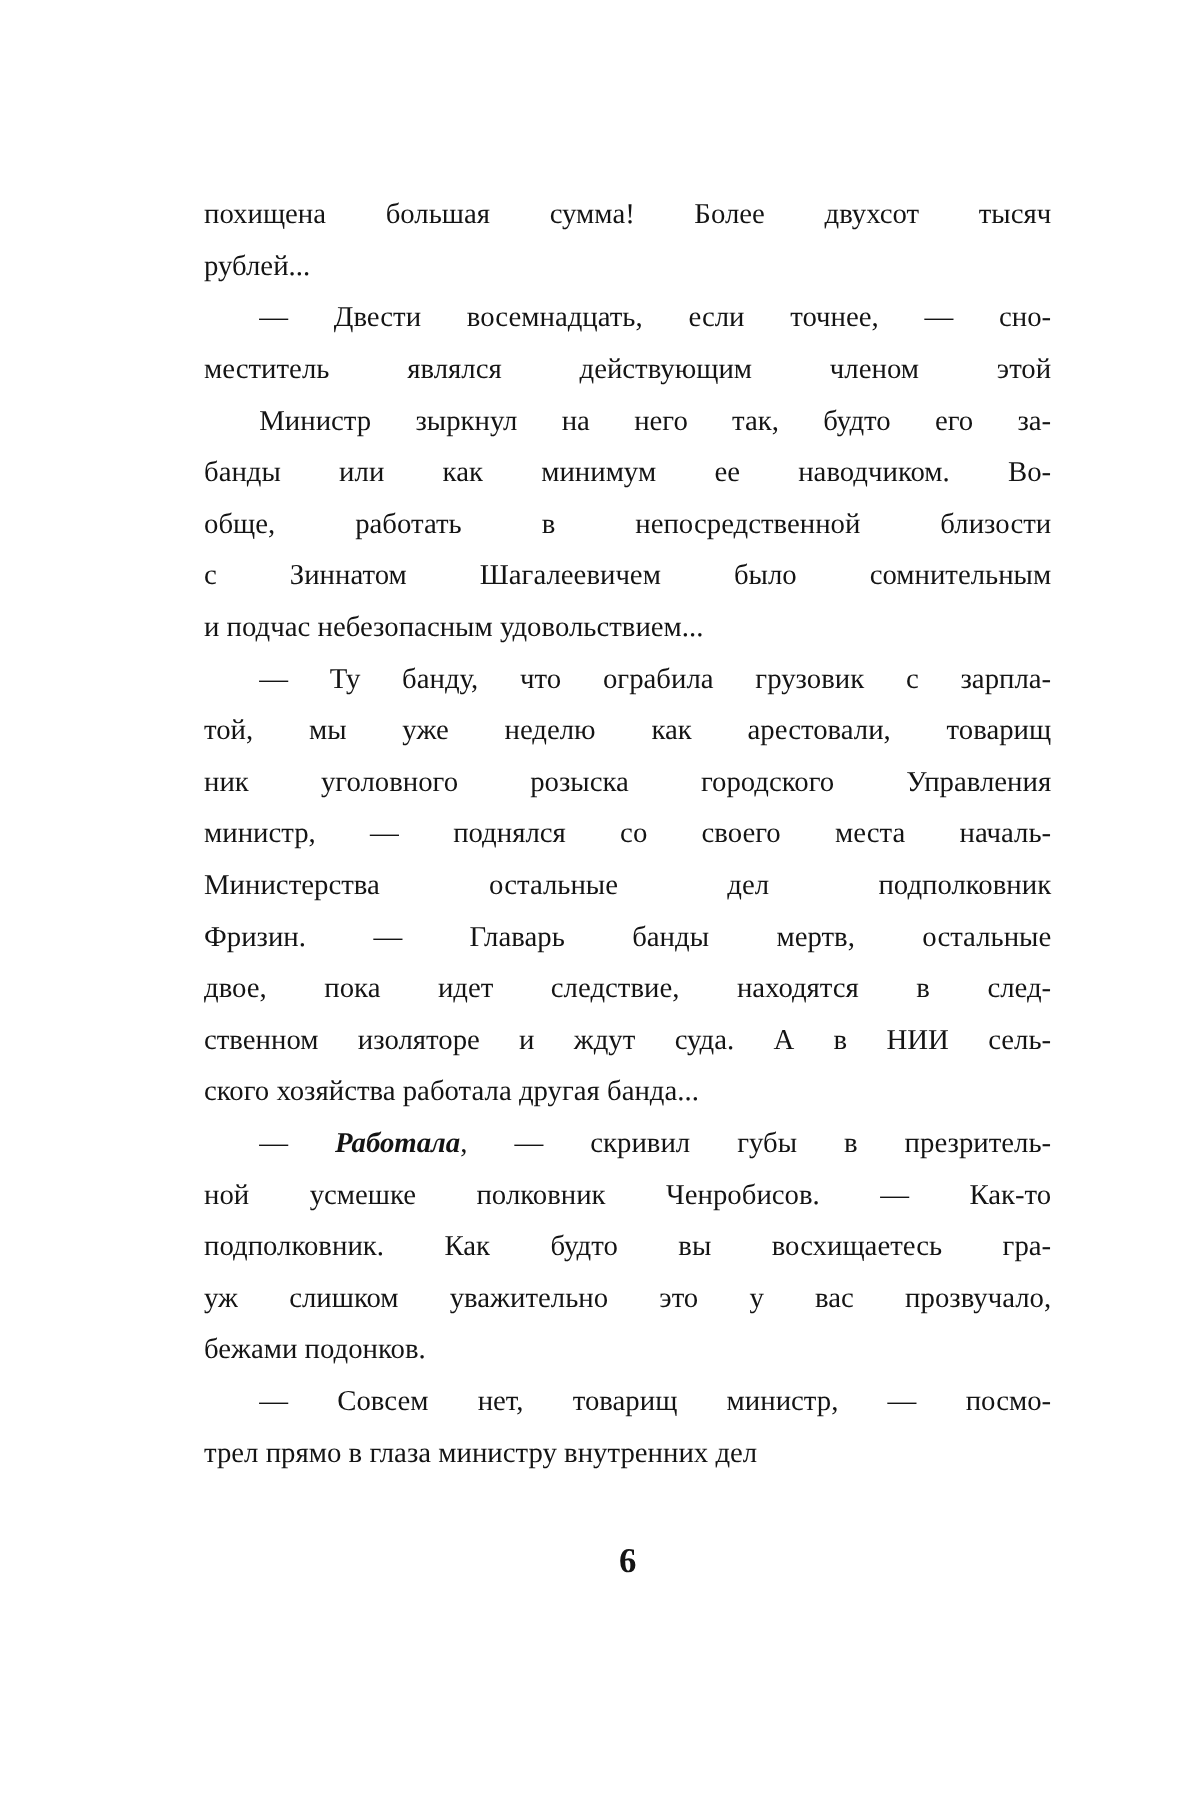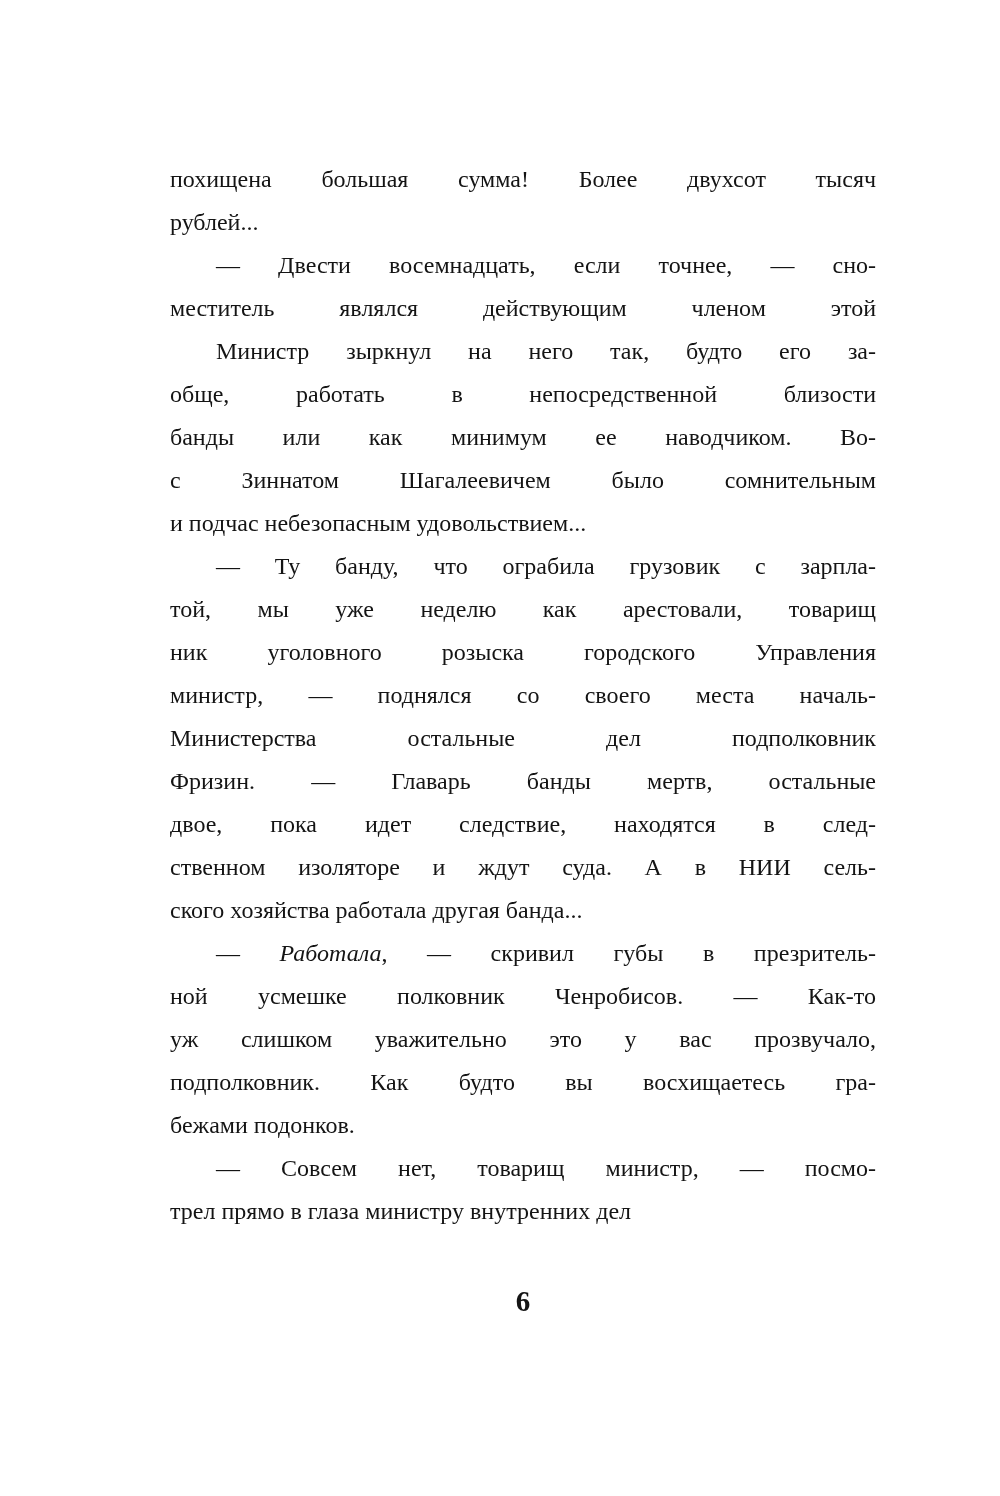--- a/index.html
+++ b/index.html
@@ -30,20 +30,21 @@
     white-space: normal;
   }
   .line.last {
     text-align-last: left;
   }
   .line.indent {
     padding-left: 46px;
   }
   .line i {
     font-style: italic;
+    font-weight: bold;
   }
   .page-number {
     margin-top: 52px;
     text-align: center;
     font-size: 29px;
     font-weight: bold;
     line-height: 32px;
   }
 </style>
 </head>
@@ -54,41 +55,41 @@
       <div>
         <div class="line">похищена большая сумма! Более двухсот тысяч</div>
         <div class="line last">рублей...</div>
       </div>
       <div>
         <div class="line indent">— Двести восемнадцать, если точнее, — сно-</div>
       </div>
       <div>
         <div class="line">меститель являлся действующим членом этой</div>
         <div class="line indent">Министр зыркнул на него так, будто его за-</div>
+        <div class="line">банды или как минимум ее наводчиком. Во-</div>
         <div class="line">обще, работать в непосредственной близости</div>
-        <div class="line">банды или как минимум ее наводчиком. Во-</div>
         <div class="line">с Зиннатом Шагалеевичем было сомнительным</div>
         <div class="line last">и подчас небезопасным удовольствием...</div>
       </div>
       <div>
         <div class="line indent">— Ту банду, что ограбила грузовик с зарпла-</div>
         <div class="line">той, мы уже неделю как арестовали, товарищ</div>
         <div class="line">ник уголовного розыска городского Управления</div>
         <div class="line">министр, — поднялся со своего места началь-</div>
         <div class="line">Министерства остальные дел подполковник</div>
         <div class="line">Фризин. — Главарь банды мертв, остальные</div>
         <div class="line">двое, пока идет следствие, находятся в след-</div>
         <div class="line">ственном изоляторе и ждут суда. А в НИИ сель-</div>
         <div class="line last">ского хозяйства работала другая банда...</div>
       </div>
       <div>
         <div class="line indent">— <i>Работала</i>, — скривил губы в презритель-</div>
         <div class="line">ной усмешке полковник Ченробисов. — Как-то</div>
+        <div class="line">подполковник. Как будто вы восхищаетесь гра-</div>
         <div class="line">уж слишком уважительно это у вас прозвучало,</div>
-        <div class="line">подполковник. Как будто вы восхищаетесь гра-</div>
         <div class="line last">бежами подонков.</div>
       </div>
       <div>
         <div class="line indent">— Совсем нет, товарищ министр, — посмо-</div>
         <div class="line last">трел прямо в глаза министру внутренних дел</div>
       </div>
     </div>
   <div class="page-number">6</div>
 </div>
 

